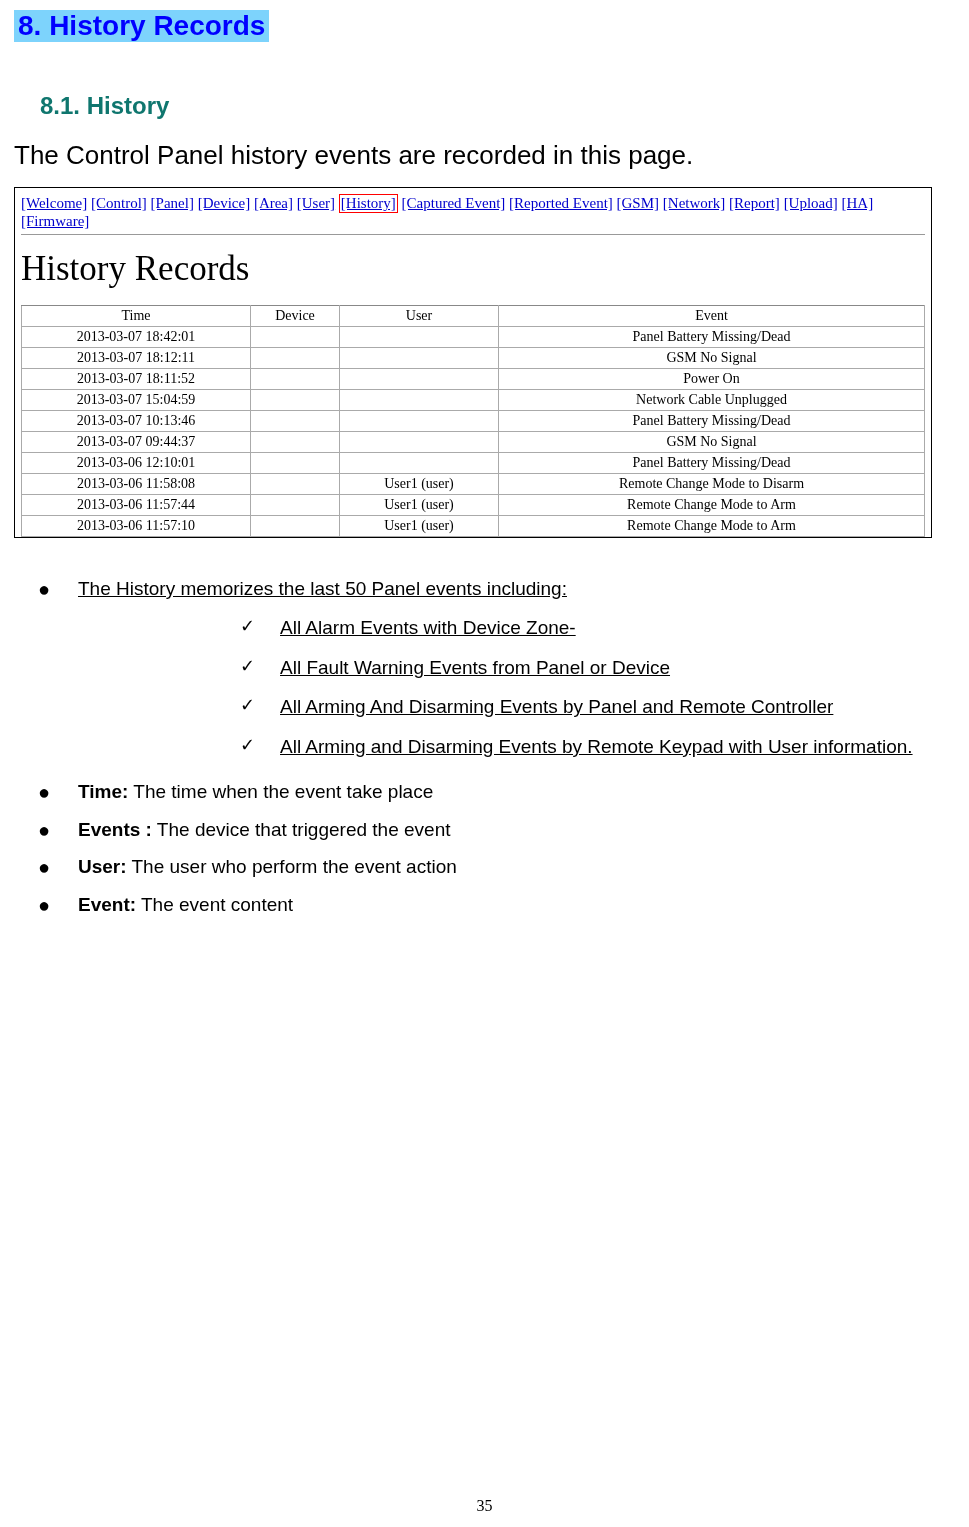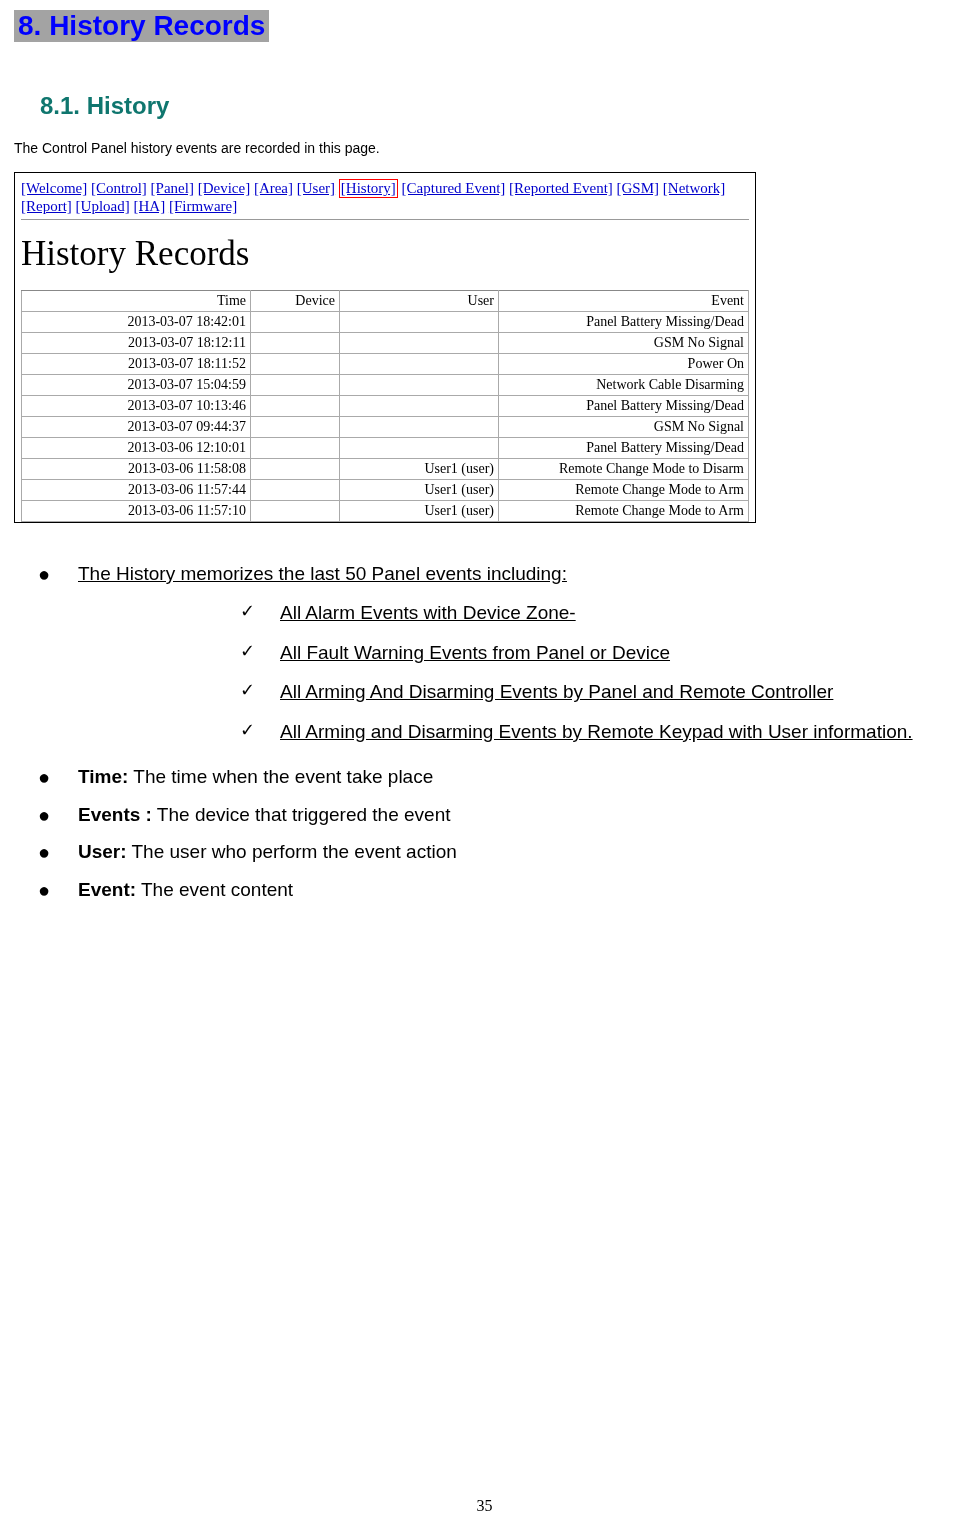--- a/index.html
+++ b/index.html
@@ -14,40 +14,40 @@
     min-height: 1527px;
     margin: 0 auto;
     padding: 10px 30px 0 14px;
     box-sizing: border-box;
     position: relative;
   }
   h1.main-heading {
     font-size: 28px;
     font-weight: bold;
     color: #0000ff;
-    background: #a3a3a3;
+    background: #7dd3fc;
     display: inline-block;
     margin: 0 0 40px 0;
     padding: 0 4px;
   }
   h2.sub-heading {
     font-size: 24px;
     font-weight: bold;
     color: #0f766e;
     margin: 10px 0 20px 26px;
   }
   p.intro {
-    font-size: 14px;
+    font-size: 26px;
     margin: 0 0 16px 0;
   }
   .screenshot-box {
     border: 1px solid #000;
     padding: 4px 6px 0 6px;
     margin-bottom: 36px;
-    width: 742px;
+    width: 918px;
     box-sizing: border-box;
   }
   .nav-links {
     font-family: "Times New Roman", serif;
     font-size: 15px;
     color: #0000cc;
     border-bottom: 1px solid #999;
     padding: 2px 0 4px 0;
   }
   .nav-links a {
@@ -68,21 +68,21 @@
   }
   table.history-table {
     border-collapse: collapse;
     width: 100%;
     font-family: "Times New Roman", serif;
     font-size: 14px;
   }
   table.history-table th, table.history-table td {
     border: 1px solid #aaa;
     padding: 2px 4px;
-    text-align: right;
+    text-align: center;
     font-weight: normal;
   }
   table.history-table th {
     border-top: 1px solid #888;
   }
   .col-time   { width: 220px; }
   .col-device { width: 80px; }
   .col-user   { width: 150px; }
   .col-event  { }
 
@@ -177,21 +177,21 @@
           <tr>
             <td>2013-03-07 18:11:52</td>
             <td></td>
             <td></td>
             <td>Power On</td>
           </tr>
           <tr>
             <td>2013-03-07 15:04:59</td>
             <td></td>
             <td></td>
-            <td>Network Cable Disarming</td>
+            <td>Network Cable Unplugged</td>
           </tr>
           <tr>
             <td>2013-03-07 10:13:46</td>
             <td></td>
             <td></td>
             <td>Panel Battery Missing/Dead</td>
           </tr>
           <tr>
             <td>2013-03-07 09:44:37</td>
             <td></td>

